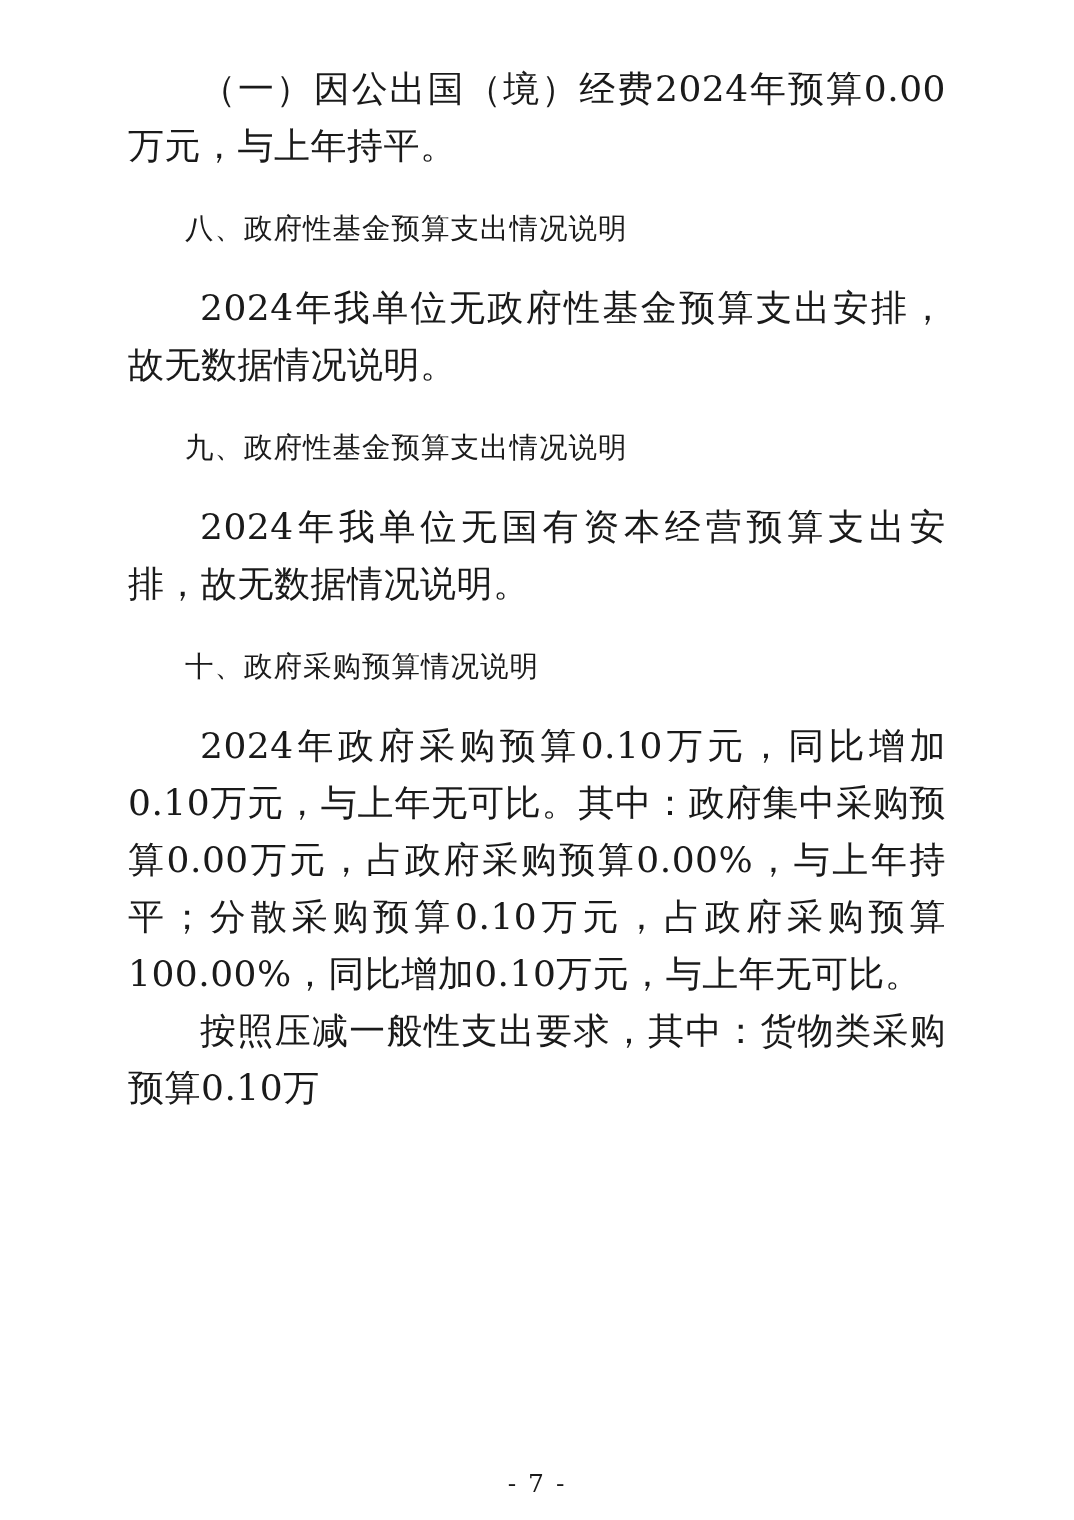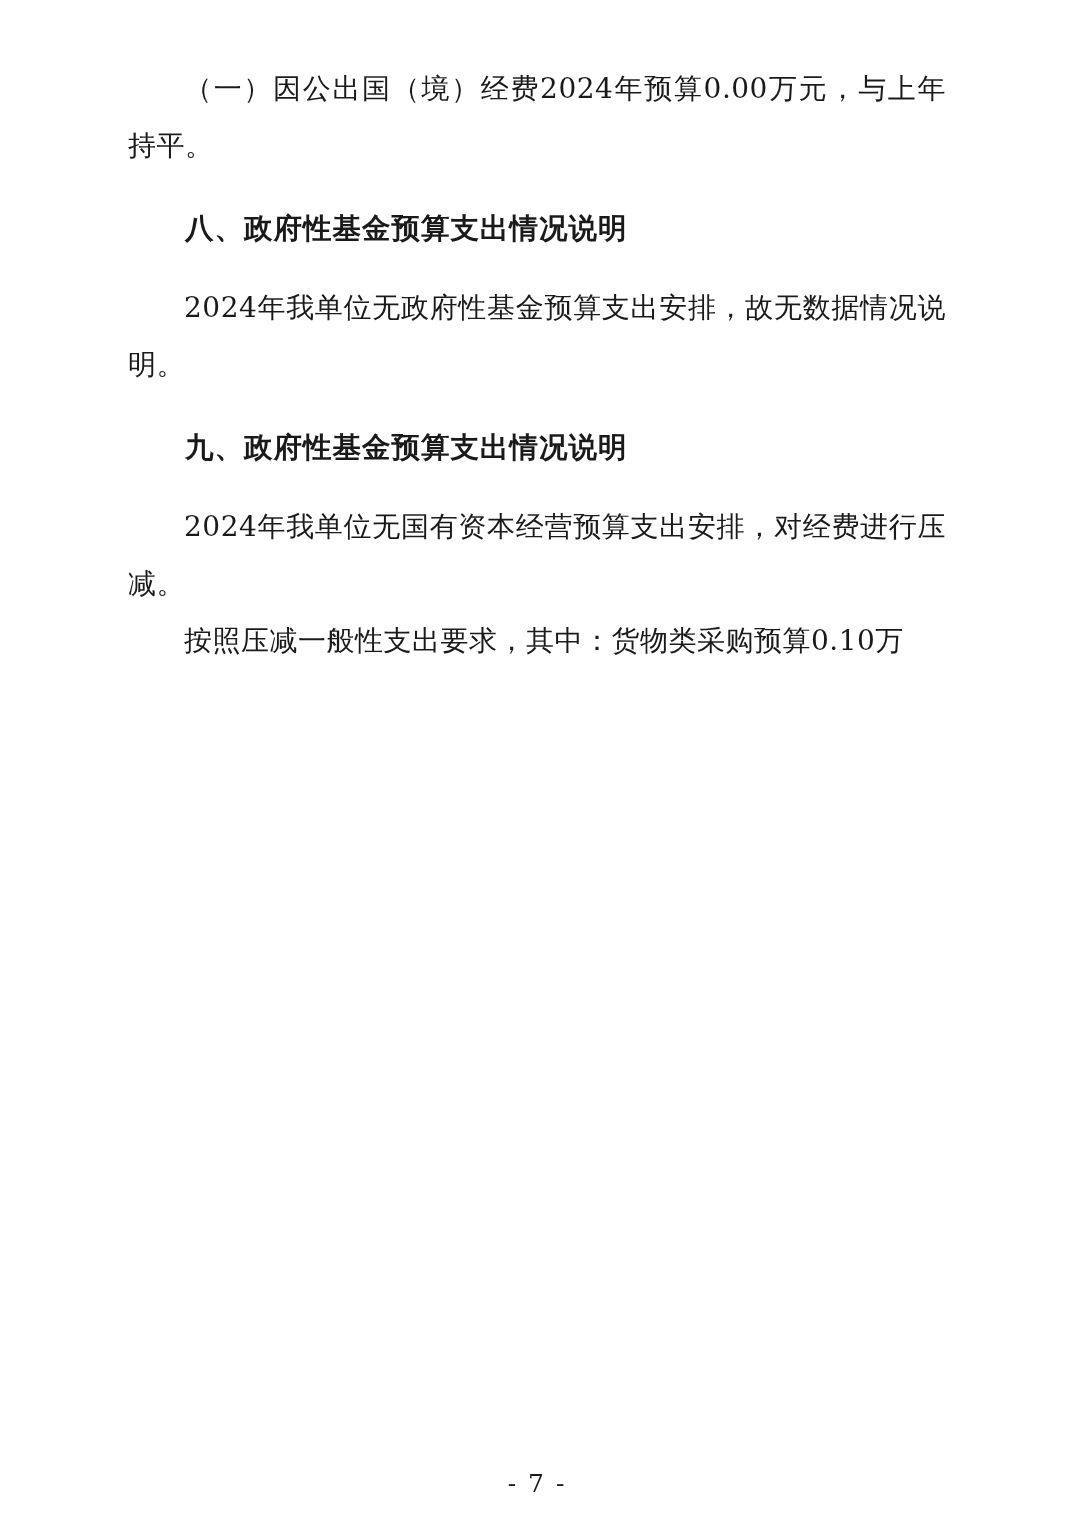--- a/index.html
+++ b/index.html
@@ -16,31 +16,31 @@
     overflow: hidden;
   }
   .page {
     box-sizing: border-box;
     width: 1074px;
     height: 1520px;
     padding: 60px 128px 0 128px;
     position: relative;
   }
   .para {
-    font-size: 28px;
+    font-size: 36px;
     line-height: 57px;
     text-align: justify;
     text-justify: inter-ideograph;
     text-indent: 2em;
     margin: 0;
     letter-spacing: 0.5px;
   }
   .heading {
     font-size: 28.5px;
-    font-weight: bold;
+    font-weight: normal;
     line-height: 57px;
     margin: 0;
     text-indent: 2em;
     letter-spacing: 1px;
   }
   .gap-before-heading { margin-top: 26px; }
   .gap-after-heading { margin-top: 22px; }
   .footer {
     position: absolute;
     left: 0;
@@ -56,18 +56,20 @@
 <body>
 
 <div class="page">
 
   <p class="para">（一）因公出国（境）经费2024年预算0.00万元，与上年持平。</p>
 
   <h2 class="heading gap-before-heading">八、政府性基金预算支出情况说明</h2>
   <p class="para gap-after-heading">2024年我单位无政府性基金预算支出安排，故无数据情况说明。</p>
 
   <h2 class="heading gap-before-heading">九、政府性基金预算支出情况说明</h2>
-  <p class="para gap-after-heading">2024年我单位无国有资本经营预算支出安排，对经费进行压减。</p>
+  <p class="para gap-after-heading">2024年我单位无国有资本经营预算支出安排，故无数据情况说明。</p>
 
+  <h2 class="heading gap-before-heading">十、政府采购预算情况说明</h2>
+  <p class="para gap-after-heading">2024年政府采购预算0.10万元，同比增加0.10万元，与上年无可比。其中：政府集中采购预算0.00万元，占政府采购预算0.00%，与上年持平；分散采购预算0.10万元，占政府采购预算100.00%，同比增加0.10万元，与上年无可比。</p>
   <p class="para">按照压减一般性支出要求，其中：货物类采购预算0.10万</p>
 
   <div class="footer">- 7 -</div>
 </div>
 
 </body></html>

